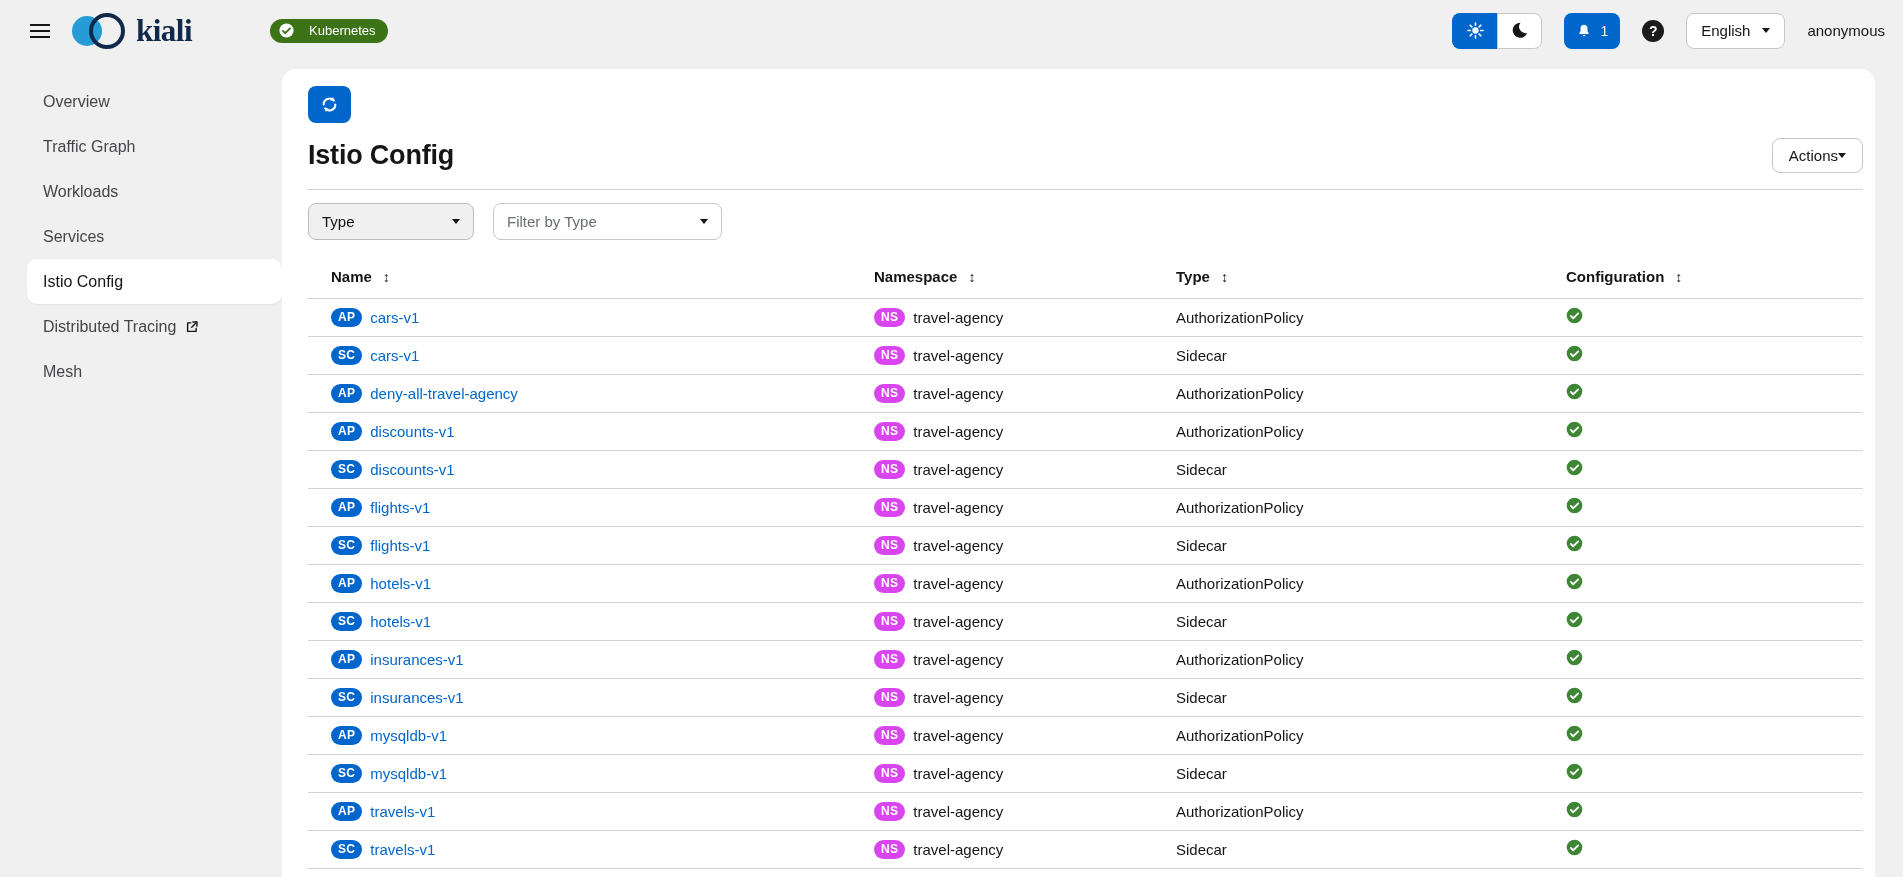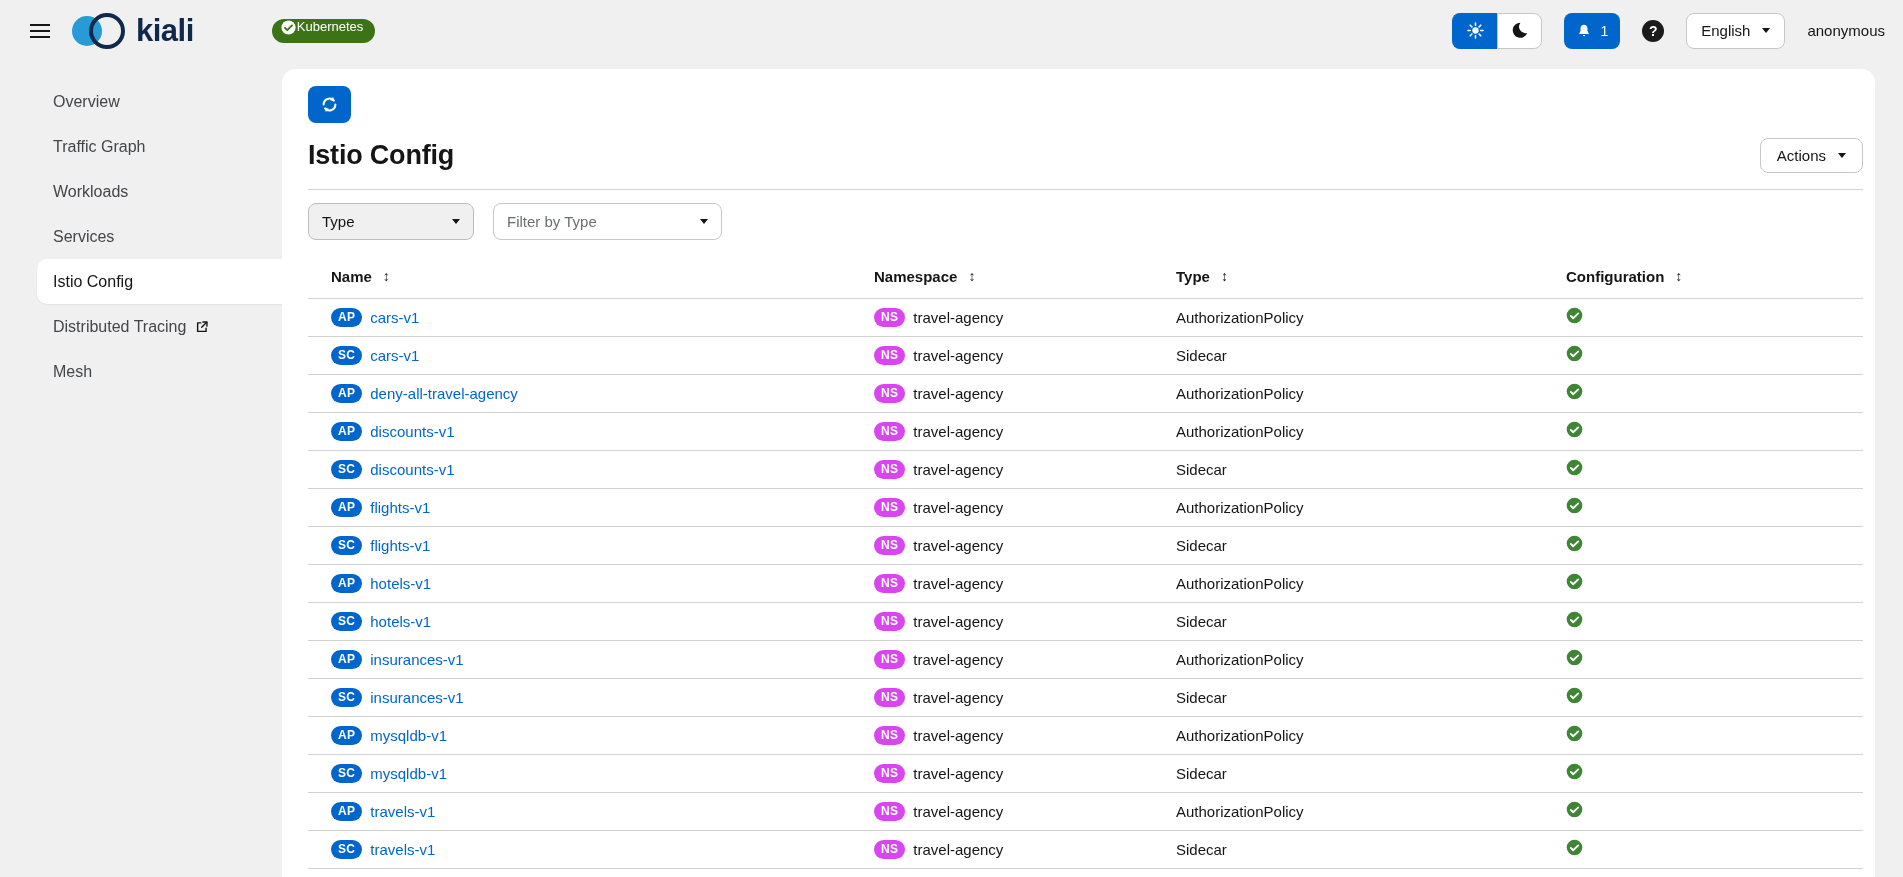--- a/index.html
+++ b/index.html
@@ -10,22 +10,22 @@
   .masthead { position:absolute; top:0; left:0; width:1903px; height:61px;
     display:flex; align-items:center; }
   .burger { margin-left:24px; width:34px; height:34px; display:flex; flex-direction:column;
     justify-content:center; gap:4px; cursor:pointer; background:none; border:none; }
   .burger span { display:block; width:20px; height:2px; background:#151515; margin-left:6px; }
   .brand { display:flex; align-items:center; margin-left:14px; cursor:pointer; }
   .logo-mark { position:relative; width:56px; height:38px; }
   .logo-blue { position:absolute; left:0; top:4px; width:30px; height:30px; border-radius:50%; background:#269bd6; }
   .logo-ring { position:absolute; left:17px; top:1px; width:36px; height:36px; border-radius:50%;
     border:4.5px solid #10294a; }
-  .logo-text { font-size:31px; font-weight:700; color:#10294a; letter-spacing:-0.5px; margin-left:8px; }
-  .k8s-badge { display:inline-flex; align-items:flex-start; gap:0; margin-left:78px;
+  .logo-text { font-size:31px; font-weight:700; color:#10294a; letter-spacing:-0.5px; margin-left:8px;font-family:Liberation Serif, serif; }
+  .k8s-badge { display:inline-flex; align-items:center; gap:14px; margin-left:78px;
     height:24px; padding:0 12px 0 8px; border-radius:12px; color:#fff; font-size:13px; }
   .mast-right { margin-left:auto; display:flex; align-items:center; gap:22px; margin-right:18px; }
   .toggle-group { display:flex; }
   .tg-btn { width:45px; height:36px; display:flex; align-items:center; justify-content:center;
     border:1px solid #c7c7c7; background:#fff; cursor:pointer; }
   .tg-btn.left { border-radius:8px 0 0 8px; border-right:none; }
   .tg-btn.right { border-radius:0 8px 8px 0; }
   .tg-btn.selected { background:#0066CC; border-color:#0066CC; }
   .bell-btn { height:36px; min-width:54px; padding:0 12px; border:none; border-radius:8px;
     background:#0066CC; color:#fff; display:flex; align-items:center; gap:8px;
@@ -34,54 +34,54 @@
     font-size:14px; font-weight:700; display:flex; align-items:center; justify-content:center;
     border:none; cursor:pointer; }
   .lang-dd { height:36px; padding:0 14px; background:#fff; border:1px solid #c7c7c7; border-radius:8px;
     display:flex; align-items:center; gap:12px; font-size:15px; cursor:pointer; }
   .username { font-size:15px; }
 
   .caret { display:inline-block; width:0; height:0; border-left:4.5px solid transparent;
     border-right:4.5px solid transparent; border-top:5.5px solid #151515; }
 
   
-  .sidebar { position:absolute; top:61px; left:18px; width:282px; bottom:0; }
+  .sidebar { position:absolute; top:61px; left:8px; width:282px; bottom:0; }
   .side-nav { display:flex; flex-direction:column; padding-top:18px; }
   .side-item { height:45px; display:flex; align-items:center; gap:9px; padding-left:35px;
     font-size:16px; color:#444548; cursor:pointer; }
   .side-item.active { background:#fff; border-radius:10px; margin:0 8px 0 19px; padding-left:16px;
     color:#151515; box-shadow:0 1px 2px rgba(0,0,0,0.06); }
 
   
   .card { position:absolute; left:282px; top:69px; width:1593px; bottom:-20px;
     background:#fff; border-radius:14px 14px 0 0; padding:0 12px 0 26px; }
   .row1 { display:flex; align-items:flex-start; justify-content:space-between; margin-top:17px; }
   .ns-dd { height:37px; padding:0 13px; border:1px solid #c7c7c7; border-radius:8px; background:#fff;
     display:flex; align-items:center; gap:10px; font-size:15px; cursor:pointer; }
   .ns-dd .val { margin-left:2px; }
   .refresh-btn { width:43px; height:37px; border:none; border-radius:8px; background:#0066CC;
     display:flex; align-items:center; justify-content:center; cursor:pointer; }
   .row2 { display:flex; align-items:center; justify-content:space-between; margin-top:12px; height:40px; }
   .page-title { font-size:27px; font-weight:600; letter-spacing:-0.2px; }
   .actions-dd { height:35px; padding:0 16px; background:#fff; border:1px solid #c7c7c7; border-radius:8px;
-    display:flex; align-items:center; gap:12px; font-size:15px; cursor:pointer;margin-left:14px; }
+    display:flex; align-items:center; font-size:15px; cursor:pointer;margin-left:14px; }
   .divider { border:none; border-top:1px solid #d2d2d2; margin-top:14px; }
   .filters { display:flex; gap:19px; margin-top:13px; }
   .type-dd { width:166px; height:37px; padding:0 13px; background:#f0f0f0; border:1px solid #bdbdbd;
     border-radius:8px; display:flex; align-items:center; justify-content:space-between;
     font-size:15px; cursor:pointer; }
   .filter-dd { width:229px; height:37px; padding:0 13px; background:#fff; border:1px solid #c7c7c7;
     border-radius:8px; display:flex; align-items:center; justify-content:space-between;
     font-size:15px; color:#6a6e73; cursor:pointer; }
 
   
   table { width:100%; border-collapse:collapse; table-layout:fixed; margin-top:16px; }
   th { text-align:left; font-size:15px; font-weight:700; height:42px; vertical-align:middle;
     border-bottom:1px solid #d2d2d2; cursor:pointer; }
-  th .th-inner { display:inline-flex; gap:11px; }
+  th .th-inner { display:inline-flex; align-items:center; gap:11px; }
   .sort-ic { font-size:14px; color:#151515; font-weight:400; }
   td { height:38px; vertical-align:middle; border-bottom:1px solid #d2d2d2; font-size:15px; }
   col.c-name { width:558px; } col.c-ns { width:310px; } col.c-type { width:384px; }
   th.c1, td.c1 { padding-left:23px; }
   th.c2, td.c2 { padding-left:8px; }
   th.c4, td.c4 { padding-left:6px; }
   .pill { display:inline-flex; align-items:center; justify-content:center; min-width:30px; height:19px;
     padding:0 7px; border-radius:12px; color:#fff; font-size:12px; font-weight:700; letter-spacing:0.3px; }
   .pill.blue { background:#0066CC; }
   .pill.green { background:#d946ef; }

